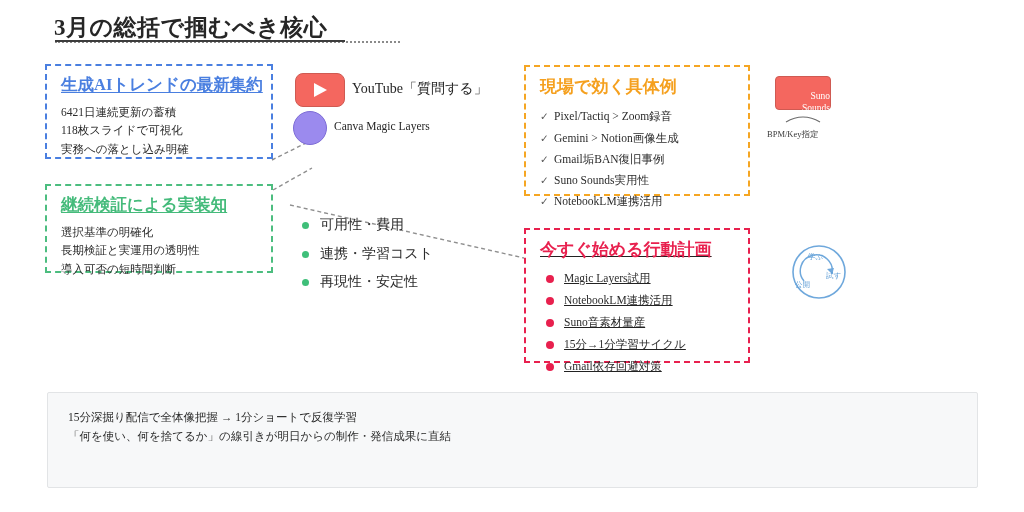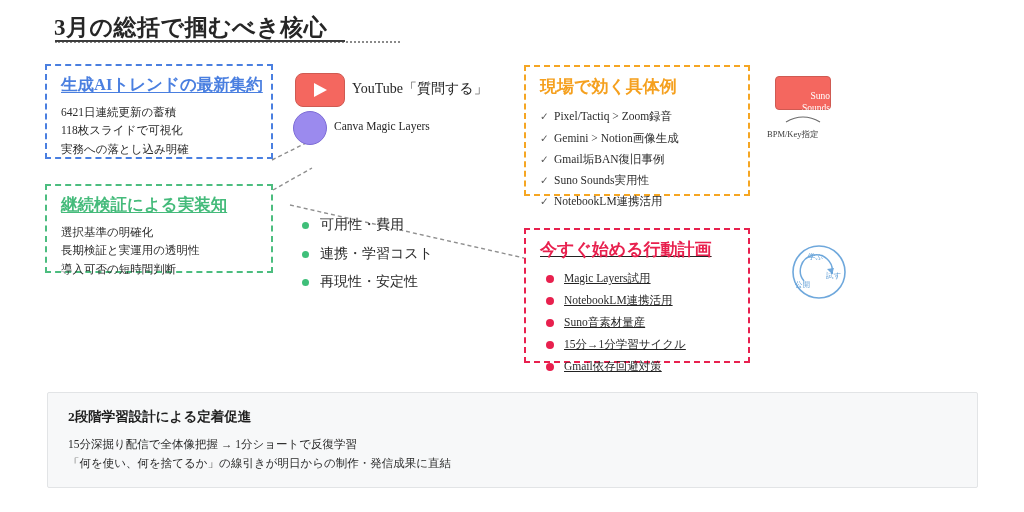--- a/index.html
+++ b/index.html
@@ -402,16 +402,15 @@
   <div>Suno</div>
   <div>Sounds</div>
 </div>
 <div id="suno-caption">BPM/Key指定</div>
 
 <div class="cycle-label" id="cycle-label-learn">学ぶ</div>
 <div class="cycle-label" id="cycle-label-try">試す</div>
 <div class="cycle-label" id="cycle-label-share">公開</div>
 
 <div id="summary-box">
-  <div id="summary-title">2段階学習設計による定着促進</div>
   <div class="summary-line">15分深掘り配信で全体像把握 → 1分ショートで反復学習</div>
   <div class="summary-line">「何を使い、何を捨てるか」の線引きが明日からの制作・発信成果に直結</div>
 </div>
 
 </body></html>

